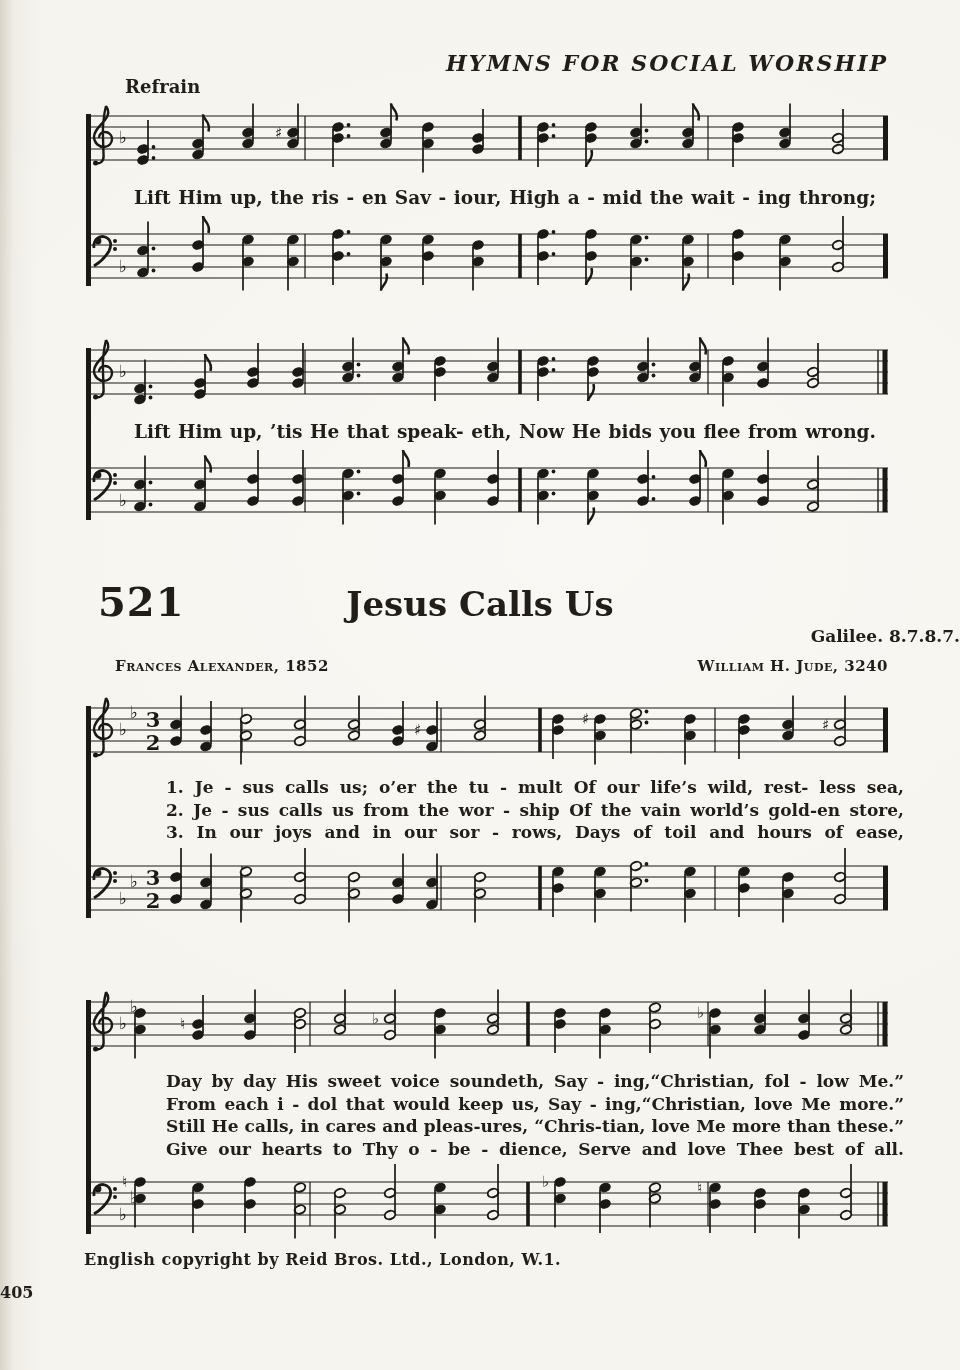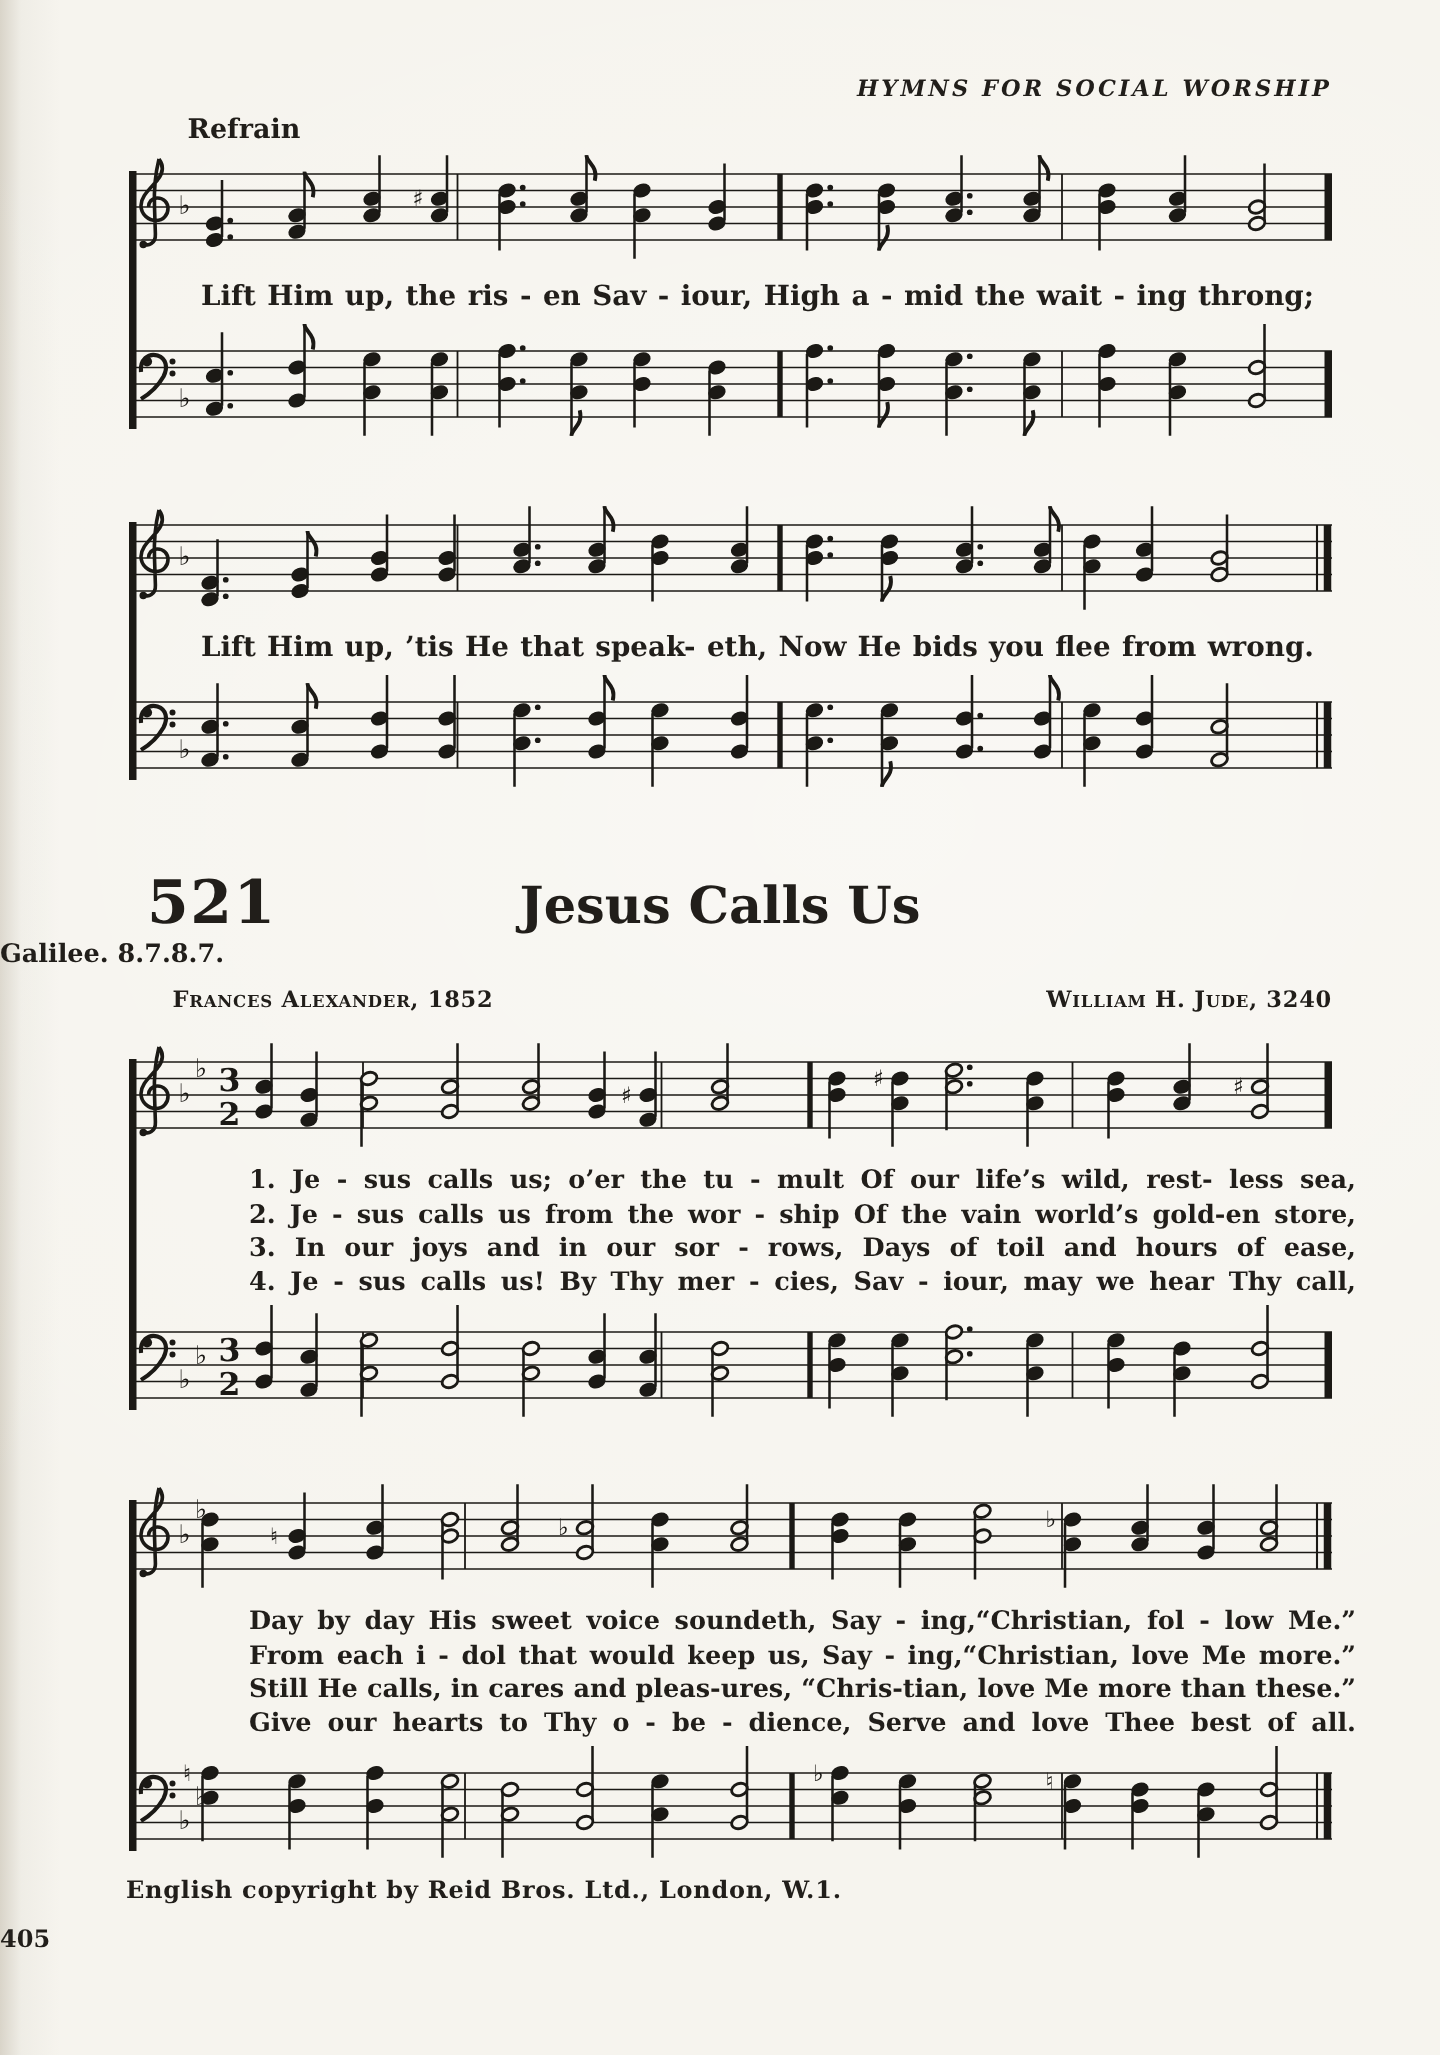--- a/index.html
+++ b/index.html
@@ -3,33 +3,33 @@
 <meta charset="utf-8">
 <style>
   html,body{margin:0;padding:0;background:#e8e5de;}
   .page{position:relative;width:960px;height:1370px;overflow:hidden;
         background:
           radial-gradient(ellipse 1200px 900px at 60% 40%, rgba(255,255,255,.35), rgba(0,0,0,0) 70%),
           linear-gradient(90deg, #d9d4c9 0px, #efede6 14px, #f6f4ee 40px),
           #f6f4ee;
         color:#211e1a;font-family:"DejaVu Serif", serif;}
   .running-header{position:absolute;top:50px;left:0;width:888px;text-align:right;
-        font-style:italic;font-size:15px;letter-spacing:2px;font-weight:600;}
+        font-style:italic;font-size:22px;letter-spacing:2px;font-weight:600;}
   .refrain-label{position:absolute;top:76px;left:125px;font-size:18px;font-weight:600;}
   .system{position:absolute;left:88px;width:800px;}
   .system::before{content:"";position:absolute;left:-2px;top:18px;bottom:14px;width:5px;background:#1b1915;}
   .system svg{display:block;overflow:visible;}
   .lyric-row{width:742px;margin:1px 0 1px 46px;height:30px;line-height:30px;
         font-size:18.5px;font-weight:700;text-align:justify;text-align-last:justify;white-space:nowrap;}
   .verse-block{margin:2px 0 2px 78px;width:738px;}
   .verse-line{font-size:17px;font-weight:700;line-height:22.5px;height:22.5px;
         text-align:justify;text-align-last:justify;white-space:nowrap;}
   .hymn-number{position:absolute;top:578px;left:98px;font-size:40px;font-weight:bold;letter-spacing:1px;}
   .hymn-title{position:absolute;top:584px;left:0;width:960px;text-align:center;font-size:34px;font-weight:bold;}
-  .hymn-tune{position:absolute;top:626px;left:0;width:960px;text-align:left;font-size:17px;font-weight:600;}
+  .hymn-tune{position:absolute;top:626px;left:0;width:960px;text-align:right;font-size:17px;font-weight:600;}
   .credits{position:absolute;top:657px;left:115px;right:72px;display:flex;justify-content:space-between;
         font-variant:small-caps;font-size:15px;font-weight:700;letter-spacing:.5px;}
   .copyright{position:absolute;top:1250px;left:84px;font-size:16px;font-weight:600;letter-spacing:.5px;}
   .page-number{position:absolute;top:1283px;left:0;width:960px;text-align:left;font-size:16px;font-weight:600;}
 </style>
 </head>
 <body>
 
 <div class="page">
 
@@ -414,21 +414,20 @@
         <line x1="705" y1="45.5" x2="705" y2="7.5" stroke="#1b1915" stroke-width="1.7"></line>
         <ellipse cx="752" cy="36.5" rx="5.4" ry="4" fill="#f6f4ee" stroke="#1b1915" stroke-width="1.9" transform="rotate(-20 752 36.5)"></ellipse>
         <ellipse cx="752" cy="53" rx="5.4" ry="4" fill="#f6f4ee" stroke="#1b1915" stroke-width="1.9" transform="rotate(-20 752 53)"></ellipse>
         <line x1="757" y1="51" x2="757" y2="7.5" stroke="#1b1915" stroke-width="1.7"></line>
         <text x="734" y="41.5" font-size="15" fill="#1b1915" font-family="&quot;DejaVu Sans&quot;, sans-serif" font-weight="bold" text-anchor="start">♯</text>
       </svg>
     <div class="verse-block">
       <div class="verse-line">1. Je - sus calls us; o’er the tu - mult Of our life’s wild, rest- less sea,</div>
       <div class="verse-line">2. Je - sus calls us from the wor - ship Of the vain world’s gold-en store,</div>
       <div class="verse-line">3. In our joys and in our sor - rows, Days of toil and hours of ease,</div>
-      <div class="verse-line">4. Je - sus calls us! By Thy mer - cies, Sav - iour, may we hear Thy call,</div>
     </div>
     <svg width="800" height="86" viewBox="0 0 800 86">
         <line x1="0" y1="20" x2="800" y2="20" stroke="#1b1915" stroke-width="1.1"></line>
         <line x1="0" y1="31" x2="800" y2="31" stroke="#1b1915" stroke-width="1.1"></line>
         <line x1="0" y1="42" x2="800" y2="42" stroke="#1b1915" stroke-width="1.1"></line>
         <line x1="0" y1="53" x2="800" y2="53" stroke="#1b1915" stroke-width="1.1"></line>
         <line x1="0" y1="64" x2="800" y2="64" stroke="#1b1915" stroke-width="1.1"></line>
         <line x1="0.8" y1="20" x2="0.8" y2="64" stroke="#1b1915" stroke-width="1.8"></line>
         <path d="M2,15 C1,7 7,2 13,4 C19,6 20,12 17,18 C13,25 7,30 2,33" fill="none" stroke="#1b1915" stroke-width="2.8" transform="translate(4,19)"></path>
         <circle cx="10" cy="27" r="3.4" fill="#1b1915"></circle>

